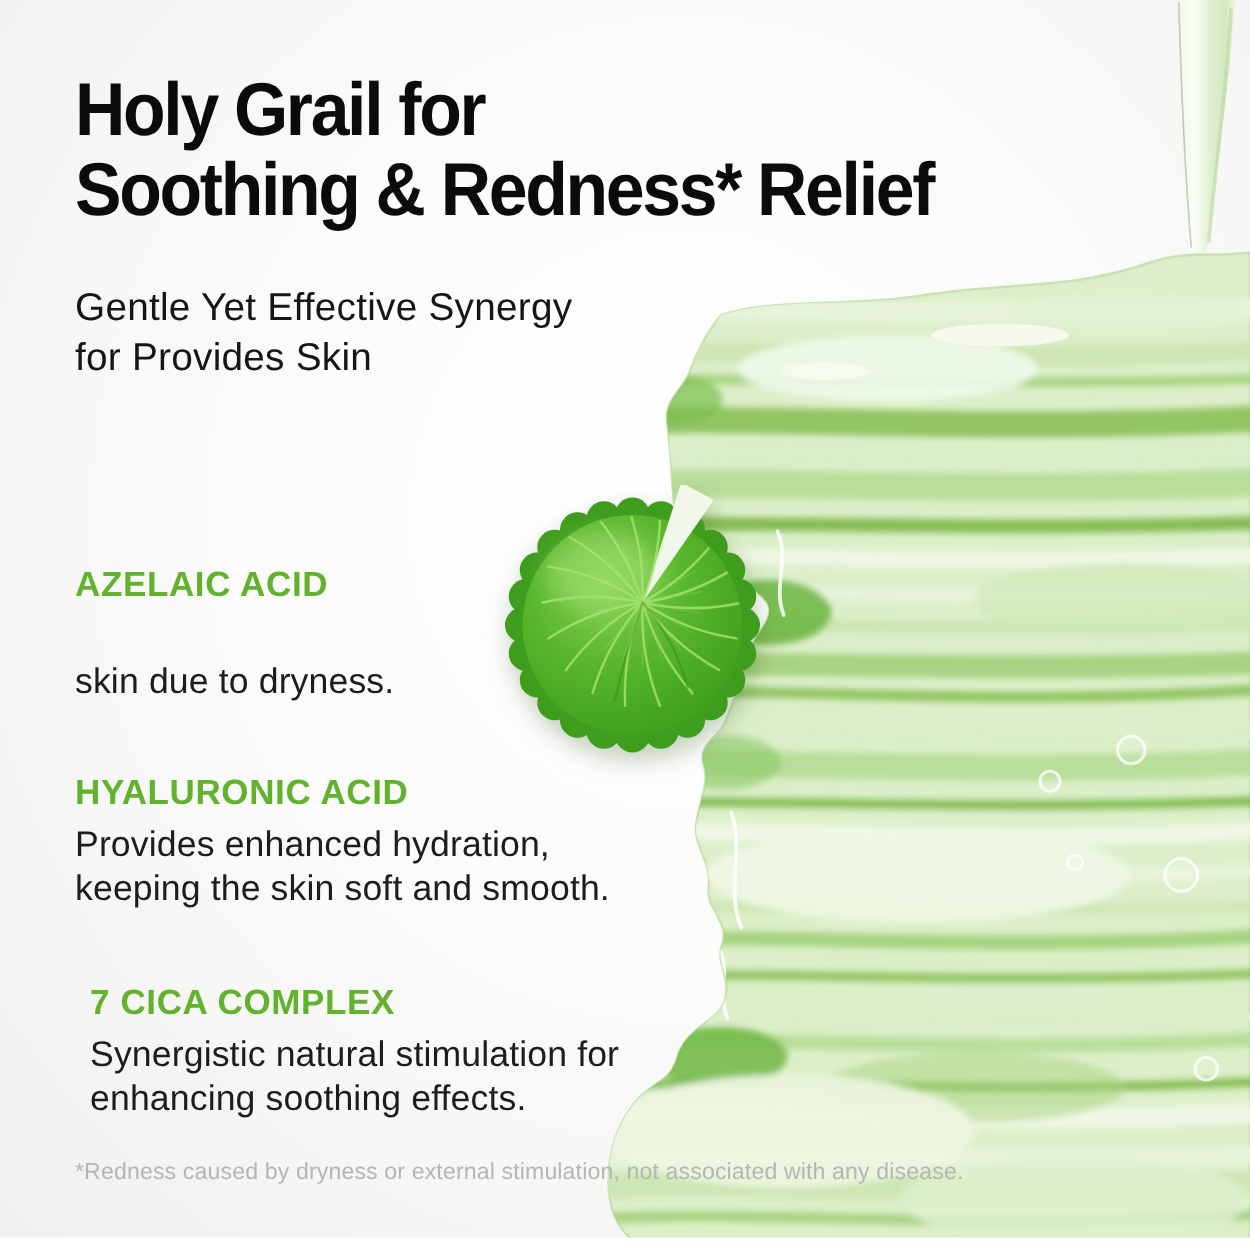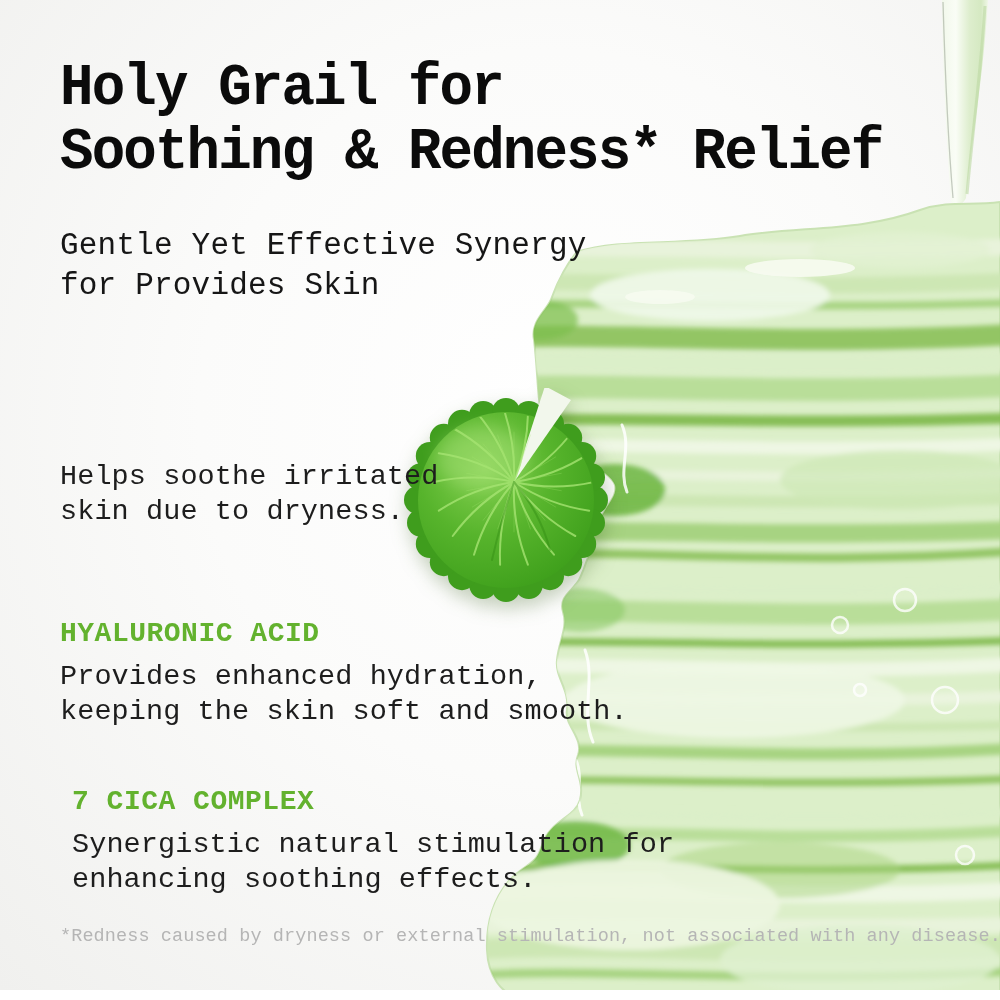--- a/index.html
+++ b/index.html
@@ -1,19 +1,19 @@
 <!DOCTYPE html>
 <html><head>
 <meta charset="utf-8">
 <style>
   html,body{margin:0;padding:0;}
   body{width:1000px;height:1000px;overflow:hidden;
        font-family:"Liberation Sans", sans-serif;}
   .canvas{position:relative;width:1000px;height:990px;overflow:hidden;
-          background:radial-gradient(ellipse at 55% 42%, #ffffff 0%, #fbfbfa 45%, #f0f0ee 100%);font-family:Liberation Mono, monospace;}
+          background:radial-gradient(ellipse at 55% 42%, #ffffff 0%, #fbfbfa 45%, #f0f0ee 100%);}
 
   
   .smear{position:absolute;left:480px;top:0;width:520px;height:1000px;z-index:1;}
   .leaf{position:absolute;left:402px;top:388px;width:214px;height:218px;z-index:2;
         filter:drop-shadow(2px 8px 9px rgba(50,90,20,.28));}
 
   
   .copy{position:absolute;inset:0;z-index:3;}
   .headline{position:absolute;left:60px;top:56px;margin:0;
             font-size:60px;line-height:64px;font-weight:700;color:#0b0b0b;
@@ -241,22 +241,23 @@
       <span>Holy Grail for</span><br>
       <span>Soothing &amp; Redness* Relief</span>
     </h1>
 
     <p class="subtitle">
       <span>Gentle Yet Effective Synergy</span><br>
       <span>for Provides Skin</span>
     </p>
 
     <div class="section sec-1">
+      <h2 class="ing-heading">AZELAIC ACID</h2>
       <p class="ing-body">
-        <span>Helps soothe irritated</span><br>
+        <br>
         <span>skin due to dryness.</span>
       </p>
     </div>
 
     <div class="section sec-2">
       <h2 class="ing-heading">HYALURONIC ACID</h2>
       <p class="ing-body">
         <span>Provides enhanced hydration,</span><br>
         <span>keeping the skin soft and smooth.</span>
       </p>

